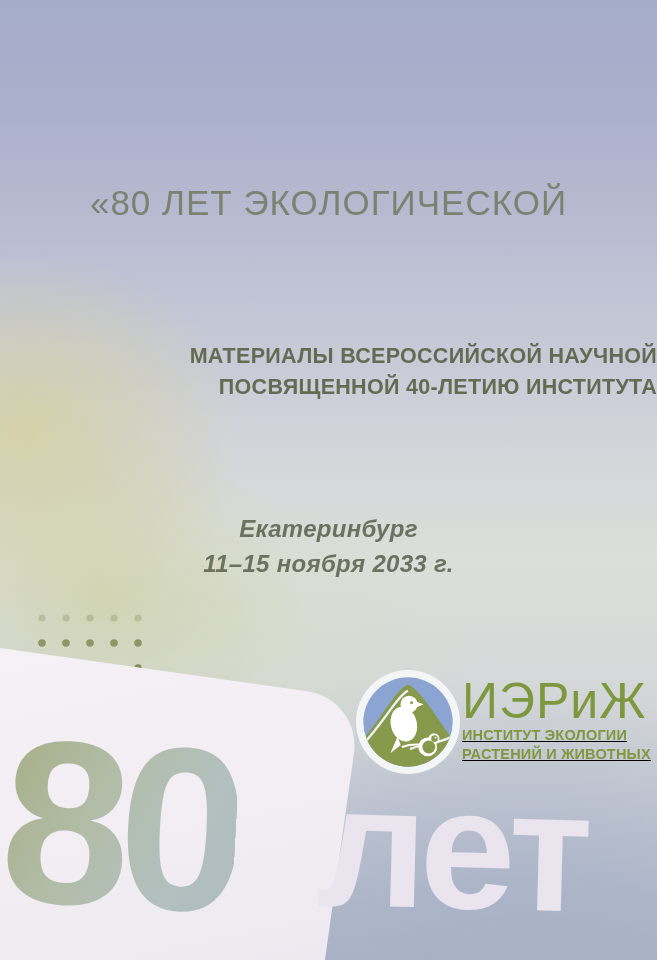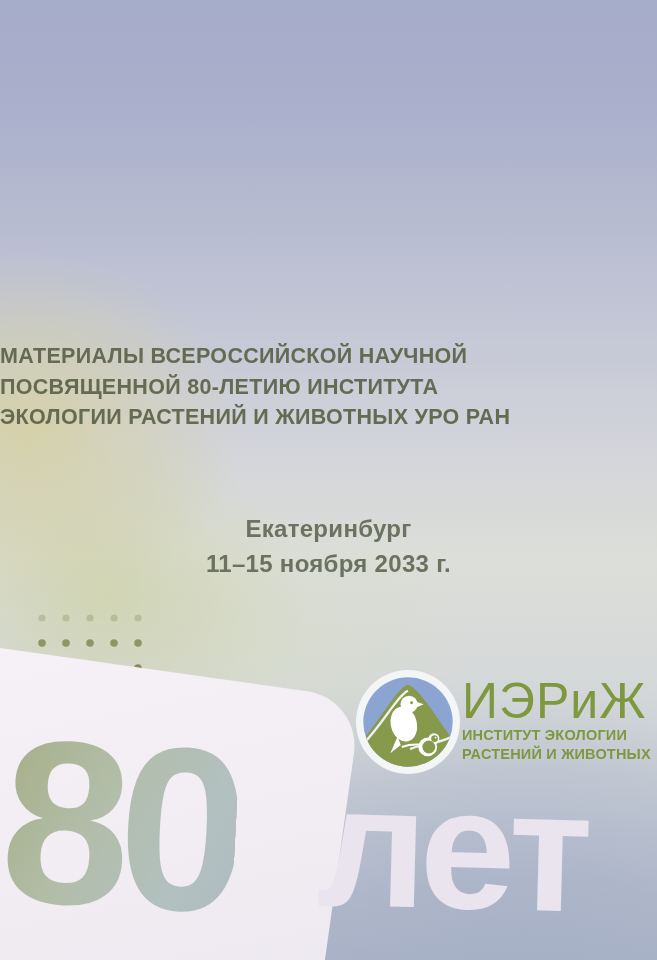--- a/index.html
+++ b/index.html
@@ -21,31 +21,32 @@
   
   .title{
     position:absolute;top:180px;left:0;right:0;
     text-align:center;
     color:#7c8270;
     font-size:35px;line-height:1.3;font-weight:400;
     letter-spacing:1px;
   }
   .conf{
     position:absolute;top:341px;left:0;right:0;
-    text-align:left;
+    text-align:right;
     color:#656a53;
     font-size:21.5px;line-height:1.42;font-weight:700;
     letter-spacing:.3px;
   }
   .event{
     position:absolute;top:512px;left:0;right:0;
     text-align:center;
     color:#6c7260;
     font-size:24px;line-height:1.45;font-weight:700;
     letter-spacing:.3px;
+    font-style:italic;
   }
   .line{display:block;}
 
   
   .dots{position:absolute;left:28px;top:606px;}
 
   
   .card{
     position:absolute;left:-80px;top:668px;
     width:420px;height:340px;
@@ -78,21 +79,21 @@
   .logo-text{position:absolute;left:106px;top:8px;width:186px;}
   .logo-acronym{
     display:block;color:#7d983e;font-weight:400;
     font-size:50px;line-height:1;letter-spacing:1px;
   }
   .logo-name{
     display:block;color:#7d983e;font-weight:700;
     font-size:14.5px;line-height:1.32;letter-spacing:.2px;
     white-space:nowrap;
   }
-  .logo-name-wrap{margin-top:5px;}
+  .logo-name-wrap{margin-top:5px;text-decoration:underline;}
 </style>
 </head>
 <body>
 
 <div class="cover">
 
   <svg class="dots" width="130" height="78" viewBox="0 0 130 78">
     <g fill="#7f854e">
       <g opacity="0.3">
         <circle cx="14" cy="12" r="3.6"></circle>
@@ -117,26 +118,26 @@
       </g>
     </g>
   </svg>
 
   <div class="card"></div>
 
   <div class="big-number">80</div>
   <div class="big-word">лет</div>
 
   <div class="title">
+    <span class="line">«80 ЛЕТ ЭКОЛОГИЧЕСКОЙ</span>
   </div>
 
   <div class="conf">
     <span class="line">МАТЕРИАЛЫ ВСЕРОССИЙСКОЙ НАУЧНОЙ</span>
-    <span class="line">ПОСВЯЩЕННОЙ 80-ЛЕТИЮ ИНСТИТУТА</span>
-    <span class="line">ЭКОЛОГИИ РАСТЕНИЙ И ЖИВОТНЫХ УРО РАН</span>
+    <span class="line">ПОСВЯЩЕННОЙ 40-ЛЕТИЮ ИНСТИТУТА</span>
   </div>
 
   <div class="event">
     <span class="line">Екатеринбург</span>
     <span class="line">11–15 ноября 2033 г.</span>
   </div>
 
   <div class="logo">
     <svg class="emblem" viewBox="0 0 100 100">
       <defs>

